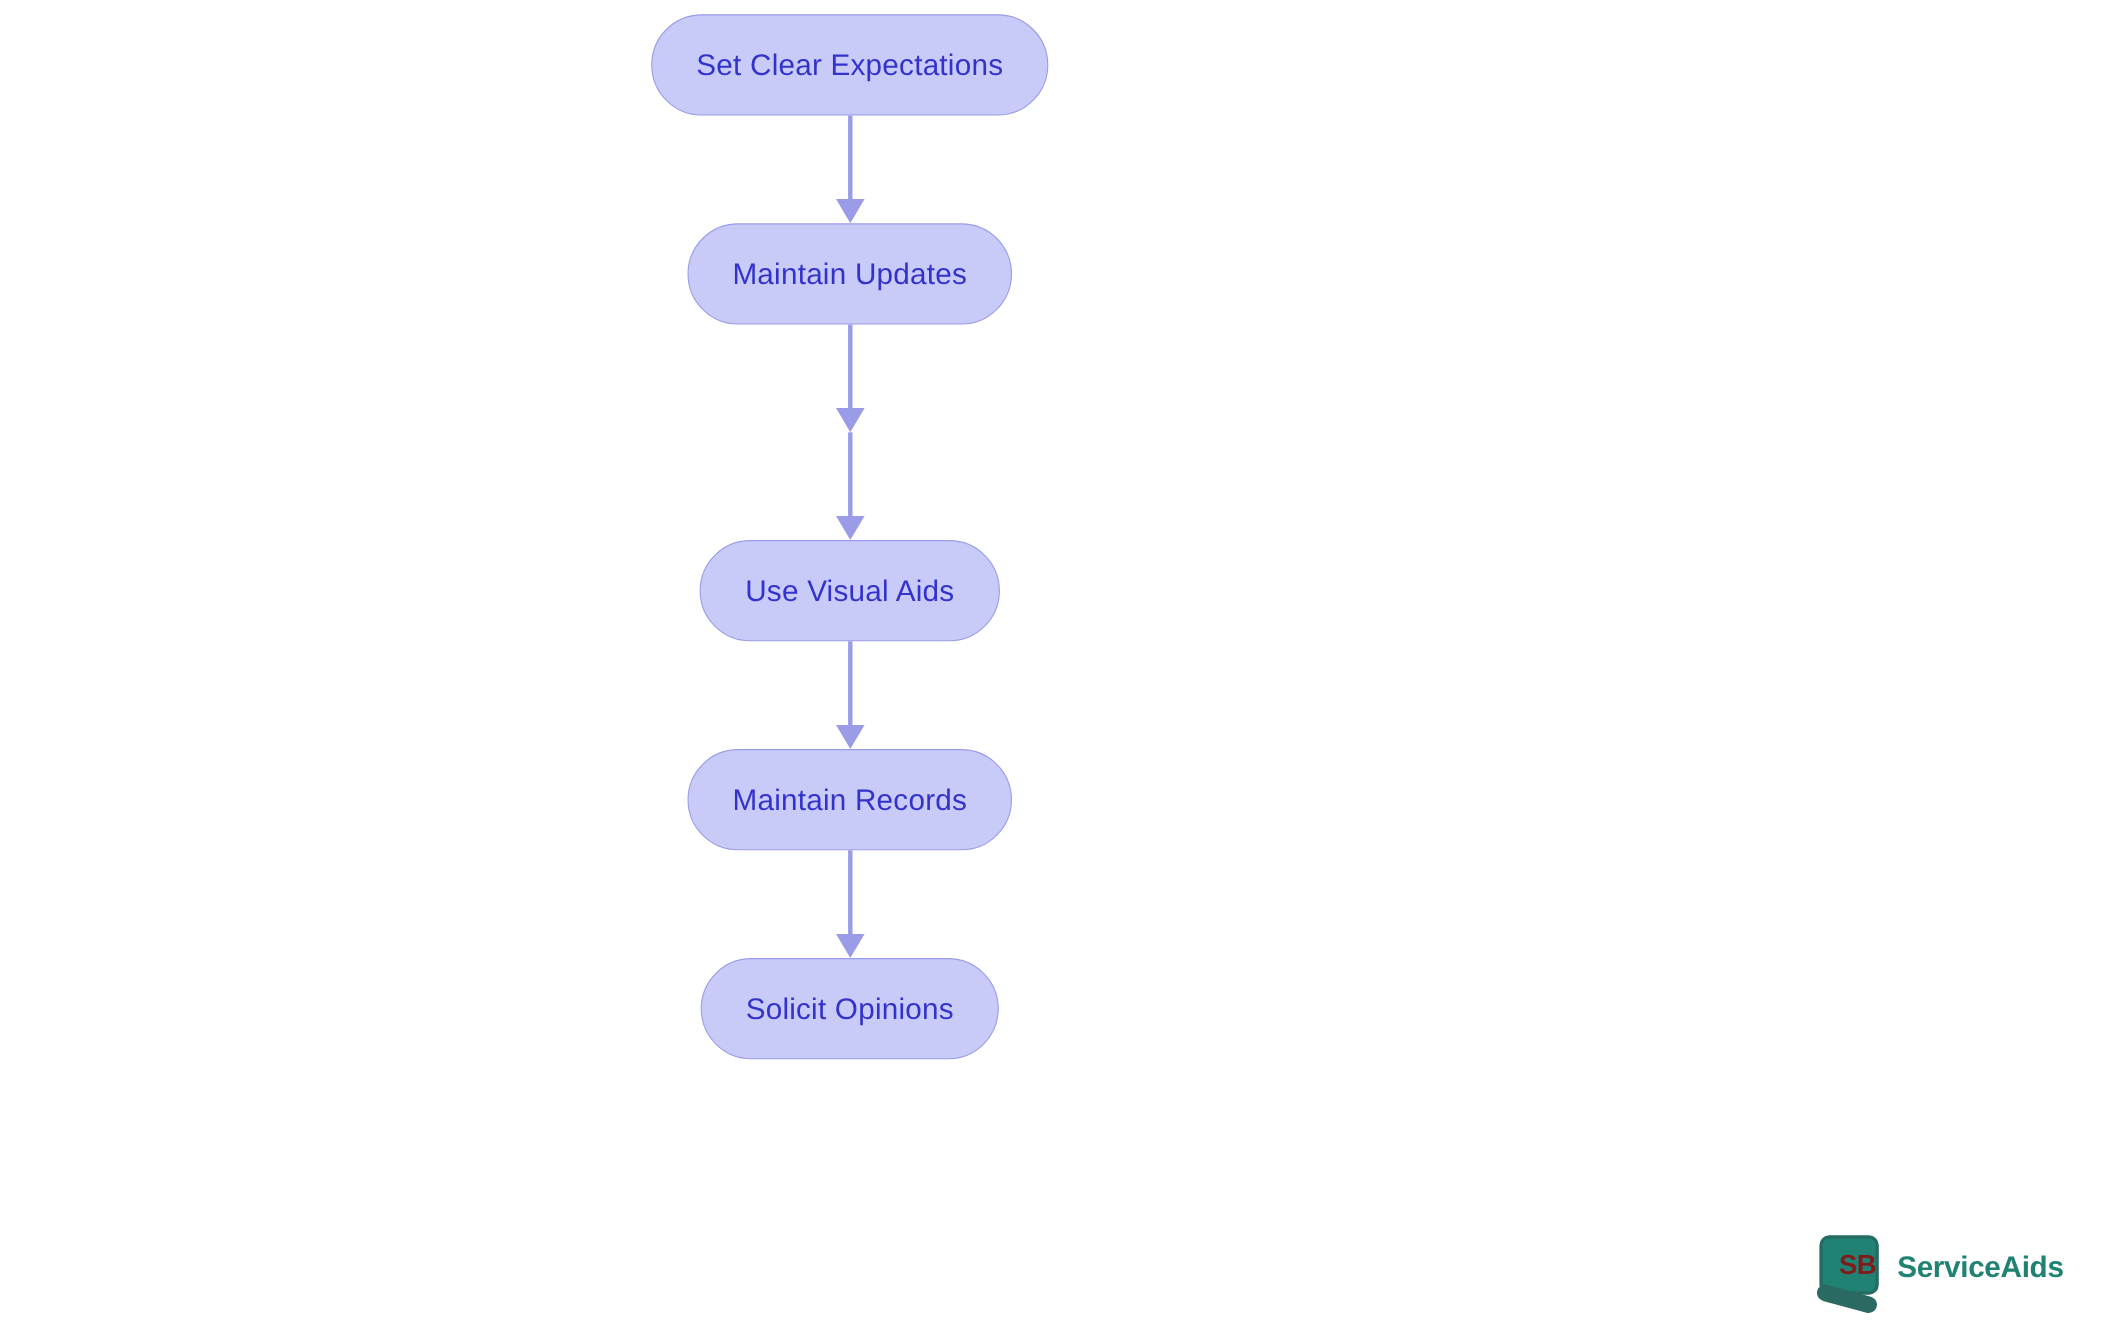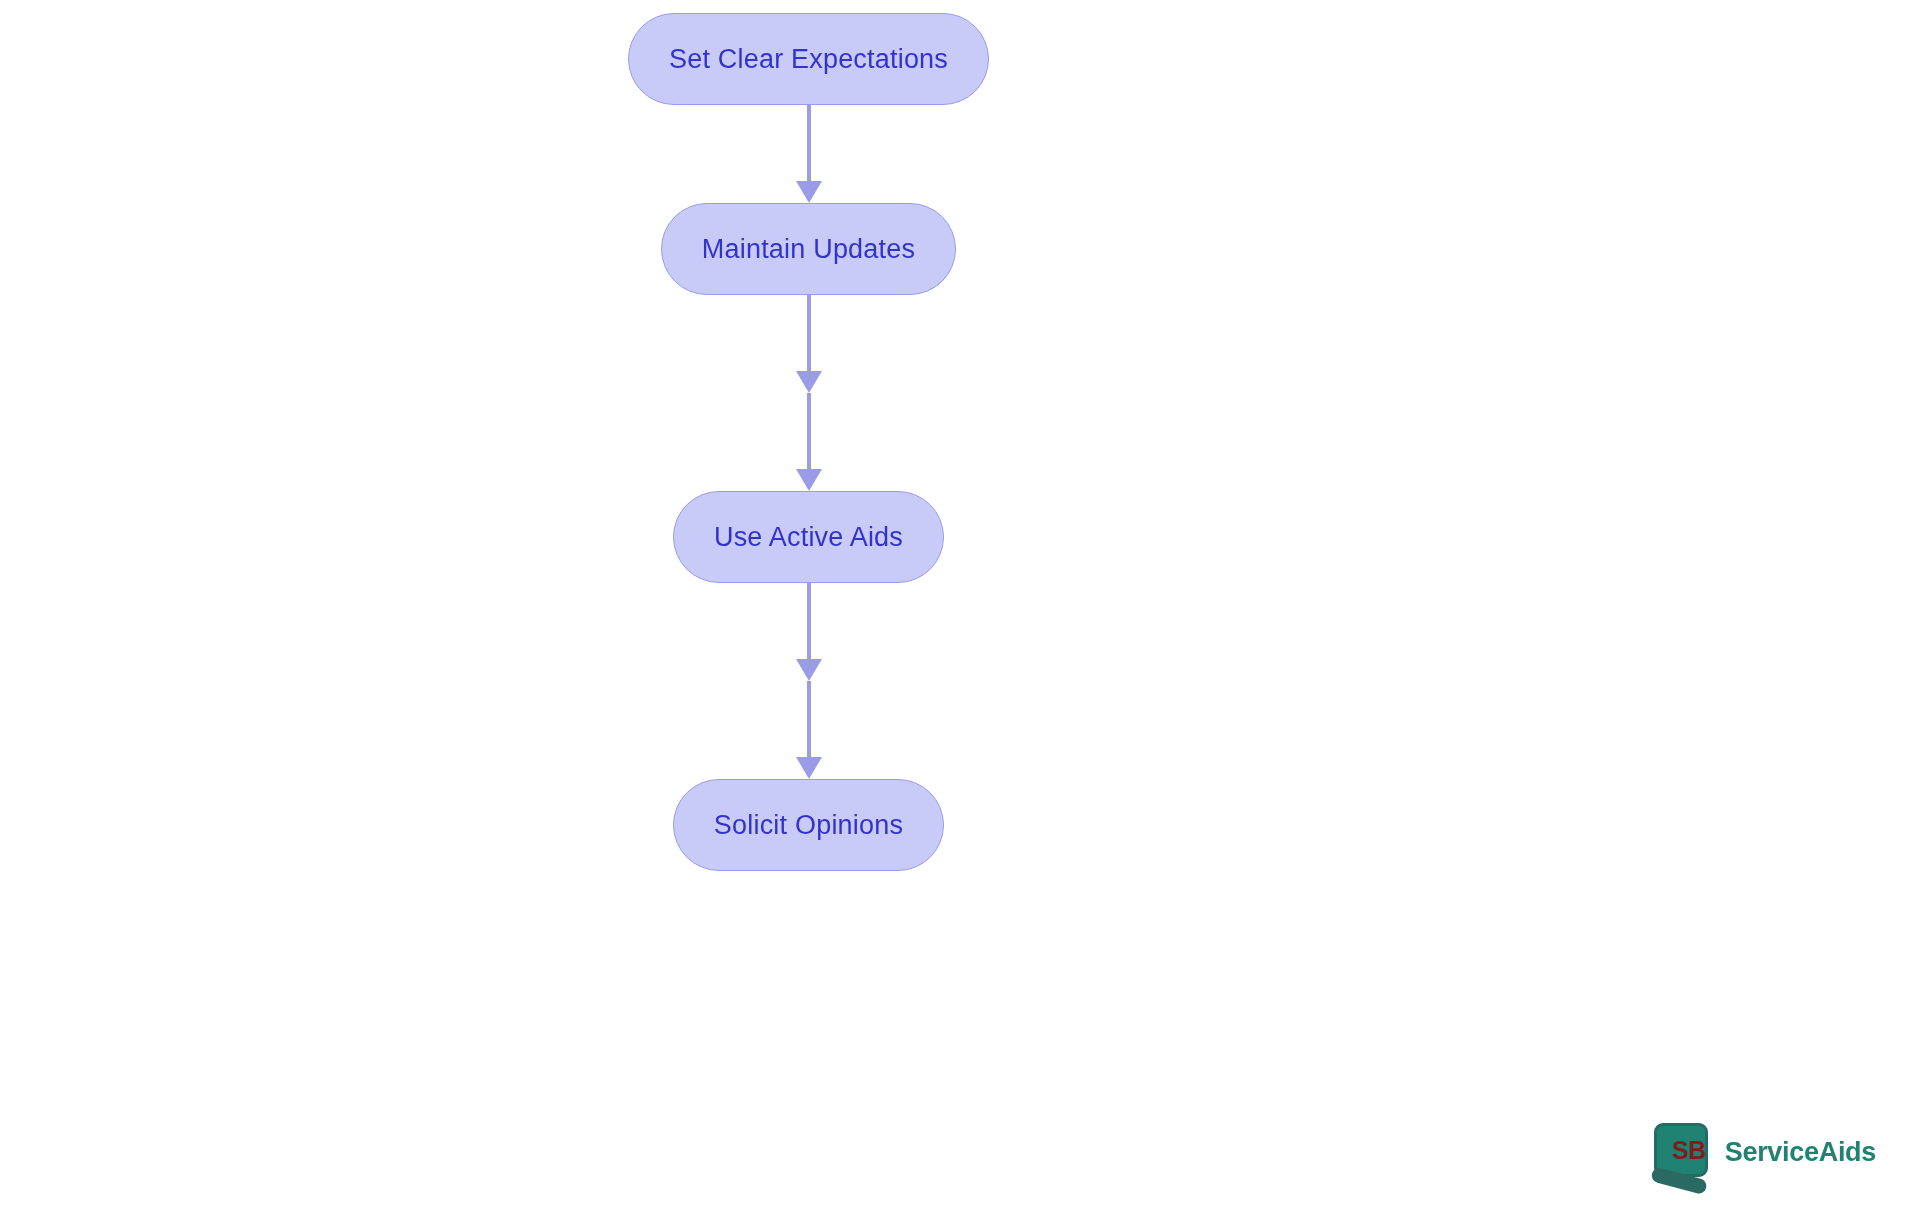--- a/index.html
+++ b/index.html
@@ -25,21 +25,20 @@
   }
 
   .flow-column {
     position: absolute;
     left: 0;
     top: 0;
     width: 1545px;
     display: flex;
     flex-direction: column;
     align-items: center;
-    padding-left: 36px;
   }
 
   .flow-node {
     box-sizing: border-box;
     background: #c8caf8;
     border: 1.6px solid #9a9ce8;
     border-radius: 46px;
     height: 92px;
     display: flex;
     align-items: center;
@@ -170,28 +169,31 @@
       <span class="conn-head"></span>
     </div>
 
 
     <div class="flow-connector">
       <span class="conn-line"></span>
       <span class="conn-head"></span>
     </div>
 
     <div class="flow-node">
-      <span class="flow-node-label">Use Active Aids</span>
-    </div>
-
-    <div class="flow-connector">
-      <span class="conn-line"></span>
-      <span class="conn-head"></span>
-    </div>
-
+      <span class="flow-node-label">Use Visual Aids</span>
+    </div>
+
+    <div class="flow-connector">
+      <span class="conn-line"></span>
+      <span class="conn-head"></span>
+    </div>
+
+    <div class="flow-node">
+      <span class="flow-node-label">Maintain Records</span>
+    </div>
 
     <div class="flow-connector">
       <span class="conn-line"></span>
       <span class="conn-head"></span>
     </div>
 
     <div class="flow-node">
       <span class="flow-node-label">Solicit Opinions</span>
     </div>
 

